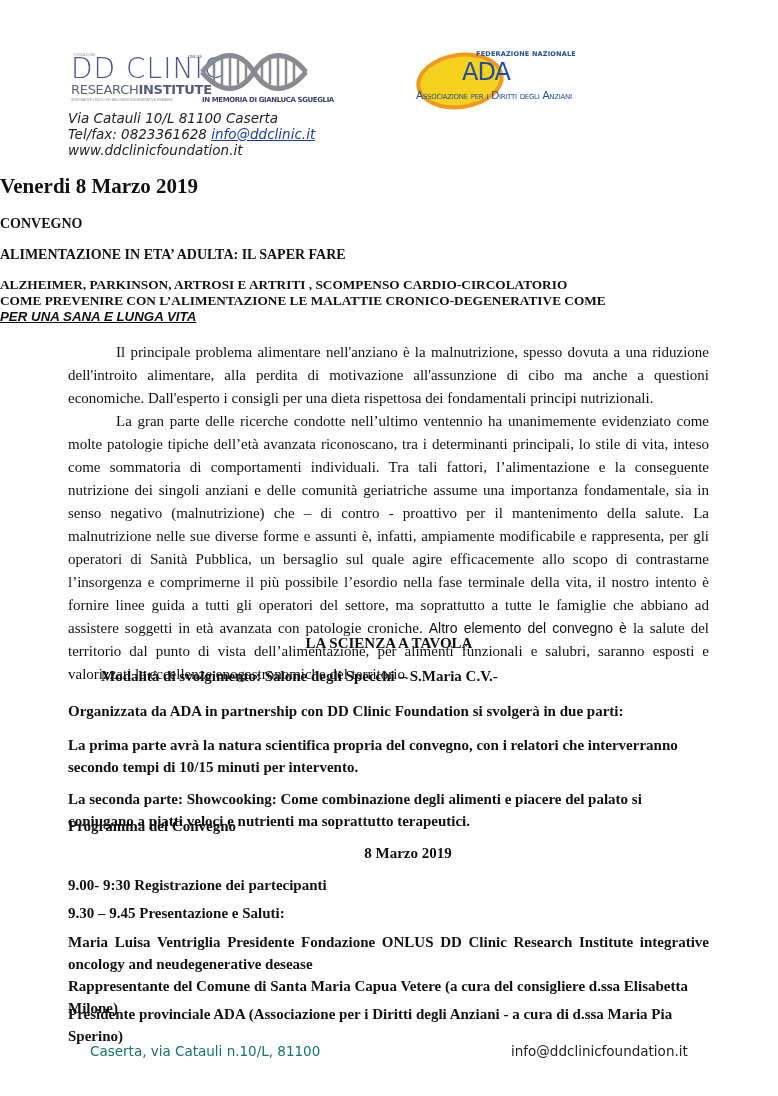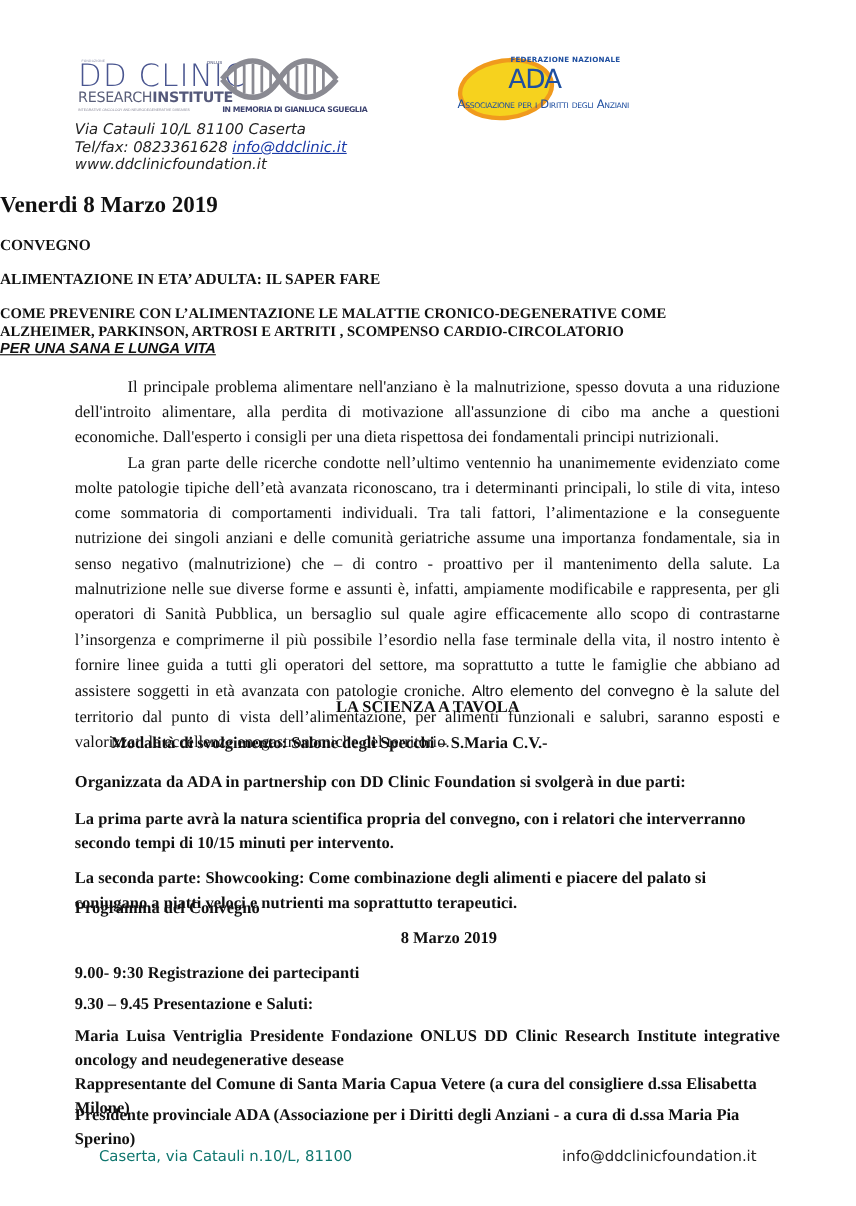--- a/index.html
+++ b/index.html
@@ -16,21 +16,21 @@
     .dd-research b { color: #55597a; font-weight: bold; }
     .dd-sub { position: absolute; left: 3px; top: 48px; font-size: 3.2px; color: #8a8a9a; white-space: nowrap; }
     .dd-dna { position: absolute; left: 132px; top: 2px; width: 108px; height: 40px; }
     .dd-memoria { position: absolute; left: 134px; top: 46px; font-size: 7px; font-weight: bold; color: #3d4370; white-space: nowrap; font-family: "DejaVu Sans", sans-serif; letter-spacing: -.4px; }
 
     .dd-address { position: absolute; left: 68px; top: 110px; font-size: 13.5px; line-height: 16px; color: #222; font-style: italic; font-family: "DejaVu Sans", sans-serif; }
     .dd-address a { color: #1a3aa8; text-decoration: underline; }
 
     .logo-ada { position: absolute; left: 416px; top: 48px; width: 210px; height: 58px; }
     .ada-oval { position: absolute; left: 0; top: 5px; width: 88px; height: 56px; border-radius: 50%; background: #f6d21e; border: 4px solid #f09a1d; box-sizing: border-box; transform: rotate(-8deg); }
-    .ada-fed { position: absolute; left: 48px; top: 2px; font-size: 6.5px; font-weight: bold; color: #1f4fa0; letter-spacing: .2px; white-space: nowrap; font-family: "DejaVu Sans", sans-serif; }
+    .ada-fed { position: absolute; left: 60px; top: 2px; font-size: 6.5px; font-weight: bold; color: #1f4fa0; letter-spacing: .2px; white-space: nowrap; font-family: "DejaVu Sans", sans-serif; }
     .ada-big { position: absolute; left: 46px; top: 6px; font-size: 24px; line-height: 36px; font-weight: normal; color: #1f4fa0; letter-spacing: -1px; font-family: "DejaVu Sans", sans-serif; }
     .ada-assoc { position: absolute; left: 0; top: 41px; font-size: 10.5px; color: #1f4fa0; white-space: nowrap; font-variant: small-caps; font-family: "DejaVu Sans", sans-serif; letter-spacing: -.3px; }
 
     
     .center { position: absolute; left: 0; width: 778px; text-align: left; }
     .title-date { top: 174px; font-size: 21px; font-weight: bold; }
     .convegno { top: 216px; font-size: 14px; font-weight: bold; }
     .subtitle { top: 247px; font-size: 14px; font-weight: bold; }
     .desc { top: 277px; font-size: 13.3px; font-weight: bold; line-height: 16px; }
     .tagline { top: 309px; font-size: 13.3px; font-weight: bold; font-style: italic; text-decoration: underline; }
@@ -96,22 +96,22 @@
   <div class="ada-oval"></div>
   <span class="ada-fed">FEDERAZIONE NAZIONALE</span>
   <span class="ada-big">ADA</span>
   <span class="ada-assoc">Associazione per i Diritti degli Anziani</span>
 </div>
 
 <div class="center serif title-date">Venerdi 8 Marzo 2019</div>
 <div class="center serif convegno">CONVEGNO</div>
 <div class="center serif subtitle">ALIMENTAZIONE IN ETA’ ADULTA: IL SAPER FARE</div>
 <div class="center serif desc">
+  <div>ALZHEIMER, PARKINSON, ARTROSI E ARTRITI , SCOMPENSO CARDIO-CIRCOLATORIO</div>
   <div>COME PREVENIRE CON L’ALIMENTAZIONE LE MALATTIE CRONICO-DEGENERATIVE COME</div>
-  <div>ALZHEIMER, PARKINSON, ARTROSI E ARTRITI , SCOMPENSO CARDIO-CIRCOLATORIO</div>
 </div>
 <div class="center sans tagline">PER UNA SANA E LUNGA VITA</div>
 
 <div class="para serif p1"><span class="indent"></span><span>Il principale problema alimentare nell'anziano è la malnutrizione, spesso dovuta a una riduzione dell'introito alimentare, alla perdita di motivazione all'assunzione di cibo ma anche a questioni economiche. Dall'esperto i consigli per una dieta rispettosa dei fondamentali principi nutrizionali.</span></div>
 
 <div class="para serif p2"><span class="indent"></span><span>La gran parte delle ricerche condotte nell’ultimo ventennio ha unanimemente evidenziato come molte patologie tipiche dell’età avanzata riconoscano, tra i determinanti principali, lo stile di vita, inteso come sommatoria di comportamenti individuali. Tra tali fattori, l’alimentazione e la conseguente nutrizione dei singoli anziani e delle comunità geriatriche assume una importanza fondamentale, sia in senso negativo (malnutrizione) che – di contro - proattivo per il mantenimento della salute. La malnutrizione nelle sue diverse forme e assunti è, infatti, ampiamente modificabile e rappresenta, per gli operatori di Sanità Pubblica, un bersaglio sul quale agire efficacemente allo scopo di contrastarne l’insorgenza e comprimerne il più possibile l’esordio nella fase terminale della vita, il nostro intento è fornire linee guida a tutti gli operatori del settore, ma soprattutto a tutte le famiglie che abbiano ad assistere soggetti in età avanzata con patologie croniche. </span><span class="altro">Altro elemento del convegno è</span><span> la salute del territorio dal punto di vista dell’alimentazione, per alimenti funzionali e salubri, saranno esposti e valorizzati le eccellenze enogastronomiche del territorio.</span></div>
 
 <div class="line serif scienza">LA SCIENZA A TAVOLA</div>
 <div class="line serif modalita">Modalità di svolgimento: Salone degli Specchi – S.Maria C.V.-</div>
 <div class="line serif organizzata">Organizzata da ADA in partnership con DD Clinic Foundation si svolgerà in due parti:</div>

